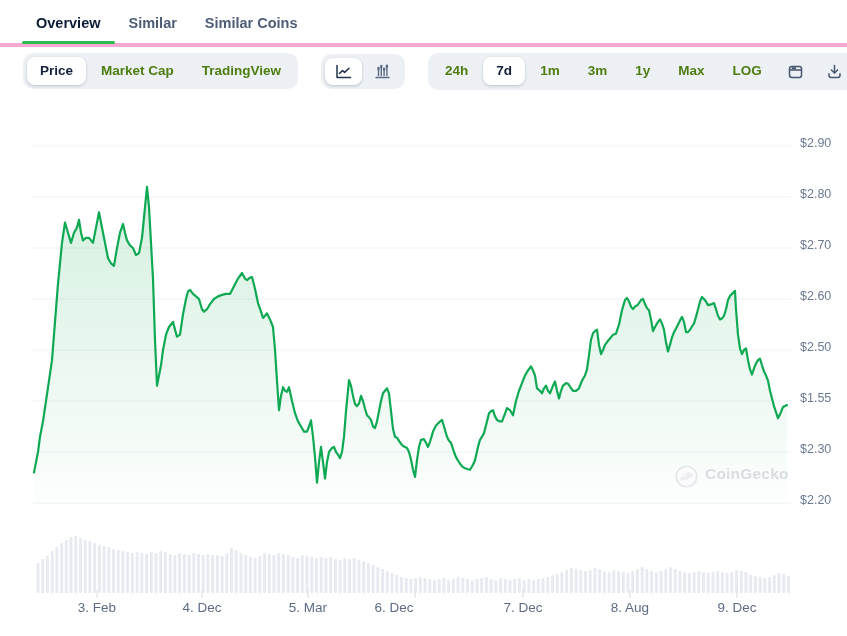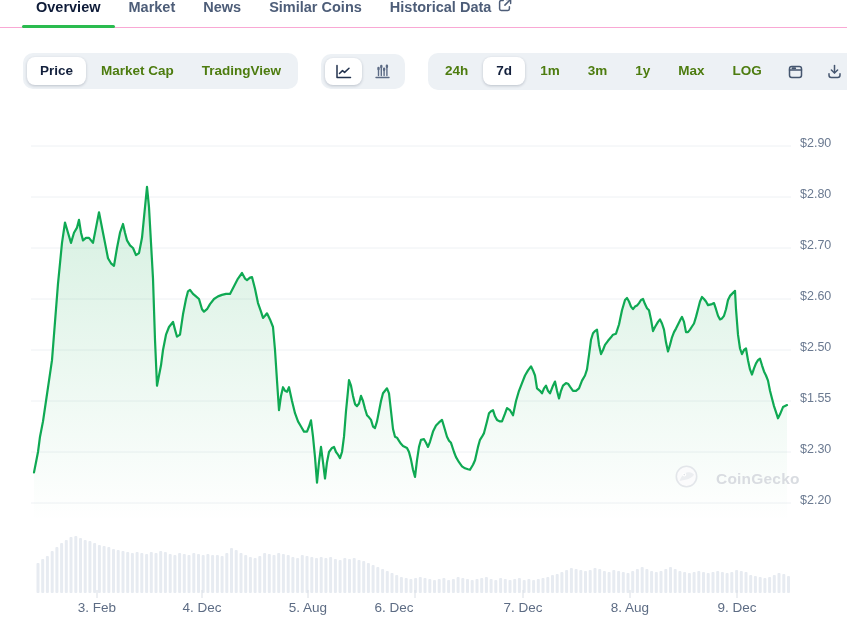--- a/index.html
+++ b/index.html
@@ -3,23 +3,23 @@
 <meta charset="utf-8">
 <style>
   html,body{margin:0;padding:0}
   body{
     width:847px;height:636px;position:relative;overflow:hidden;
     background:#ffffff;font-family:"Liberation Sans",sans-serif;
     -webkit-font-smoothing:antialiased;
   }
   
   .tabbar{
-    position:absolute;top:0;left:0;right:0;height:28px;box-sizing:border-box;
+    position:absolute;top:0;left:0;right:0;height:47px;box-sizing:border-box;
     display:flex;align-items:flex-end;padding-left:22px;
-    border-bottom:1px solid #f9a8d4;background:#fff;z-index:5;
+    border-bottom:4px solid #f9a8d4;background:#fff;z-index:5;
   }
   .tab{
     padding:11px 14px 12px;font-size:14.5px;font-weight:600;color:#4d5d78;
     position:relative;cursor:pointer;display:flex;align-items:center;gap:7px;white-space:nowrap;
   }
   .tab.active{color:#0e1b38}
   .tab.active::after{
     content:"";position:absolute;left:0;right:0;bottom:-1px;height:3px;
     background:var(--underline,#2abb4f);border-radius:2px;
   }
@@ -40,50 +40,37 @@
   .btn.selected{background:#fff;color:#13203c;box-shadow:0 1px 3px rgba(13,27,54,.22)}
   .btn.iconbtn{padding:6px 10px}
   .btn svg{display:block}
   .pill.range{margin-left:auto}
   
   #chart-svg{position:absolute;left:0;top:0;z-index:1}
   .ylab{position:absolute;left:800px;width:46px;font-size:12.5px;color:#6b7a91;z-index:2}
   .xlab{position:absolute;top:600px;width:66px;margin-left:-33px;text-align:center;
         font-size:13.5px;color:#5d6c84;z-index:2}
   .watermark{
-    position:absolute;left:675px;top:465px;display:flex;align-items:center;gap:18px;
+    position:absolute;left:675px;top:465px;display:flex;gap:7px;
     color:#d9dce1;font-size:15.5px;font-weight:700;z-index:2;letter-spacing:.2px;
   }
 </style>
 </head>
 <body style="--underline: #2abb4f;">
 
 <nav class="tabbar">
   <div class="tab active">
       <span>Overview</span>
     </div>
   <div class="tab">
-      <span>Market</span>
-    </div>
-  <div class="tab">
-      <span>News</span>
+      <span>Similar</span>
     </div>
   <div class="tab">
       <span>Similar Coins</span>
     </div>
-  <div class="tab">
-    <span>Historical Data</span>
-    <span>
-      <svg width="14" height="14" viewBox="0 0 14 14" fill="none" stroke="#4d5d78" stroke-width="1.5" stroke-linecap="round" stroke-linejoin="round">
-        <path d="M5.2 2.6H3.2c-.9 0-1.6.7-1.6 1.6v6.6c0 .9.7 1.6 1.6 1.6h6.6c.9 0 1.6-.7 1.6-1.6V8.8"></path>
-        <path d="M8.4 1.4h4.2v4.2"></path>
-        <path d="M12.4 1.6 6.9 7.1"></path>
-      </svg>
-    </span>
-  </div>
 </nav>
 
 <div class="toolbar">
   <div class="pill">
     <button class="btn selected">Price</button>
     <button class="btn">Market Cap</button>
     <button class="btn">TradingView</button>
   </div>
 
   <div class="pill">
@@ -335,21 +322,21 @@
 <span class="ylab" style="top:187px">$2.80</span>
 <span class="ylab" style="top:238px">$2.70</span>
 <span class="ylab" style="top:289px">$2.60</span>
 <span class="ylab" style="top:340px">$2.50</span>
 <span class="ylab" style="top:391px">$1.55</span>
 <span class="ylab" style="top:442px">$2.30</span>
 <span class="ylab" style="top:493px">$2.20</span>
 
 <span class="xlab" style="left:97px">3. Feb</span>
 <span class="xlab" style="left:202px">4. Dec</span>
-<span class="xlab" style="left:308px">5. Aug</span>
+<span class="xlab" style="left:308px">5. Mar</span>
 <span class="xlab" style="left:394px">6. Dec</span>
 <span class="xlab" style="left:523px">7. Dec</span>
 <span class="xlab" style="left:630px">8. Aug</span>
 <span class="xlab" style="left:737px">9. Dec</span>
 
 <div class="watermark">
   <span>
     <svg width="23" height="23" viewBox="0 0 23 23" fill="none">
       <circle cx="11.5" cy="11.5" r="10.2" stroke="#e3e6ea" stroke-width="1.6" fill="#fbfbfc"></circle>
       <path d="M4.5 16c2-5 4.5-8.5 9-8.8 2.4-.2 4.5.8 5.5 2.6-2.2 3.2-5 4.2-7.5 4.6-2.4.4-4.6.9-7 1.6Z" fill="#eceef1"></path>

